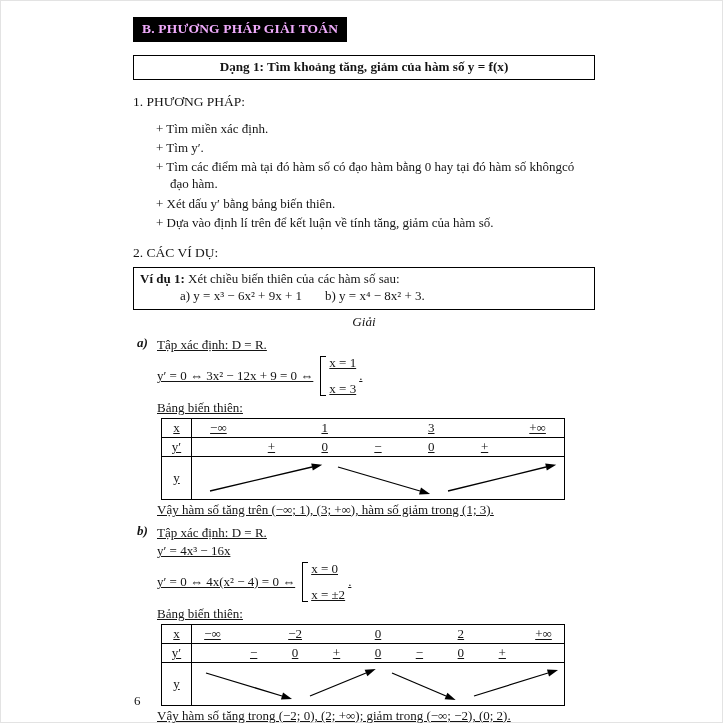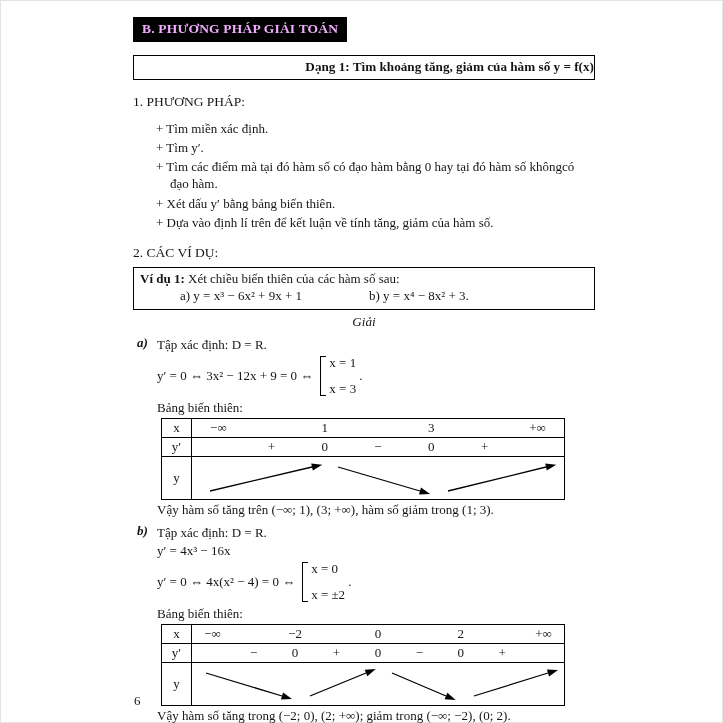--- a/index.html
+++ b/index.html
@@ -8,35 +8,35 @@
     width:723px; height:723px; position:relative;
     font-family:"Liberation Serif", serif; color:#151515;
   }
   .page { position:absolute; inset:0; background:#fff; border:1px solid #e3e3e3; }
   .content { position:absolute; left:132px; top:16px; width:462px; }
 
   .banner { display:inline-block; background:#000; color:#f0abfc; font-weight:700;
             font-size:13.5px; padding:4px 9px 5px; letter-spacing:.2px; }
 
   .dang-box { margin-top:13px; border:1.5px solid #000; font-weight:700;
-              font-size:13.2px; text-align:right; padding:3px 0 4px; }
+              font-size:13.2px; text-align:center; padding:3px 0 4px; }
 
   .h-bold { margin-top:14px; font-weight:400; font-size:13.5px; }
   .method-list { margin-top:10px; }
   .method-item { font-size:13px; line-height:1.32; padding-left:37px; text-indent:-14px; margin-top:2px; }
 
   .vidu-box { margin-top:6px; border:1.2px solid #000; padding:3px 6px 5px; font-size:13px; }
   .bold { font-weight:700; }
-  .vidu-line2 { display:flex; gap:67px; padding-left:40px; margin-top:1px; }
+  .vidu-line2 { display:flex; gap:23px; padding-left:40px; margin-top:1px; }
 
   .giai { margin-top:4px; text-align:center; font-weight:400; font-style:italic; font-size:13.2px; }
 
   .part { display:flex; margin-top:5px; }
   .part-marker { width:24px; font-weight:700; font-style:italic; font-size:13px; padding-left:4px; }
-  .part-body { flex:1; font-size:13px; }
+  .part-body { flex:1; font-size:13px;text-decoration:underline; }
   .part-body > div { margin-top:2px; }
 
   .eqrow { display:flex; align-items:center; margin:3px 0; }
   .cases-bracket { width:6px; height:40px; border-left:1.5px solid #000;
                    border-top:1.5px solid #000; border-bottom:1.5px solid #000; margin-left:7px; }
   .cases { display:flex; flex-direction:column; justify-content:center; gap:10px; margin-left:3px; }
   .eq-period { margin-left:3px; }
 
   table.bbt { margin:2px 0 0 4px; border-collapse:collapse; width:404px;
               table-layout:fixed; border:1.3px solid #000; }

